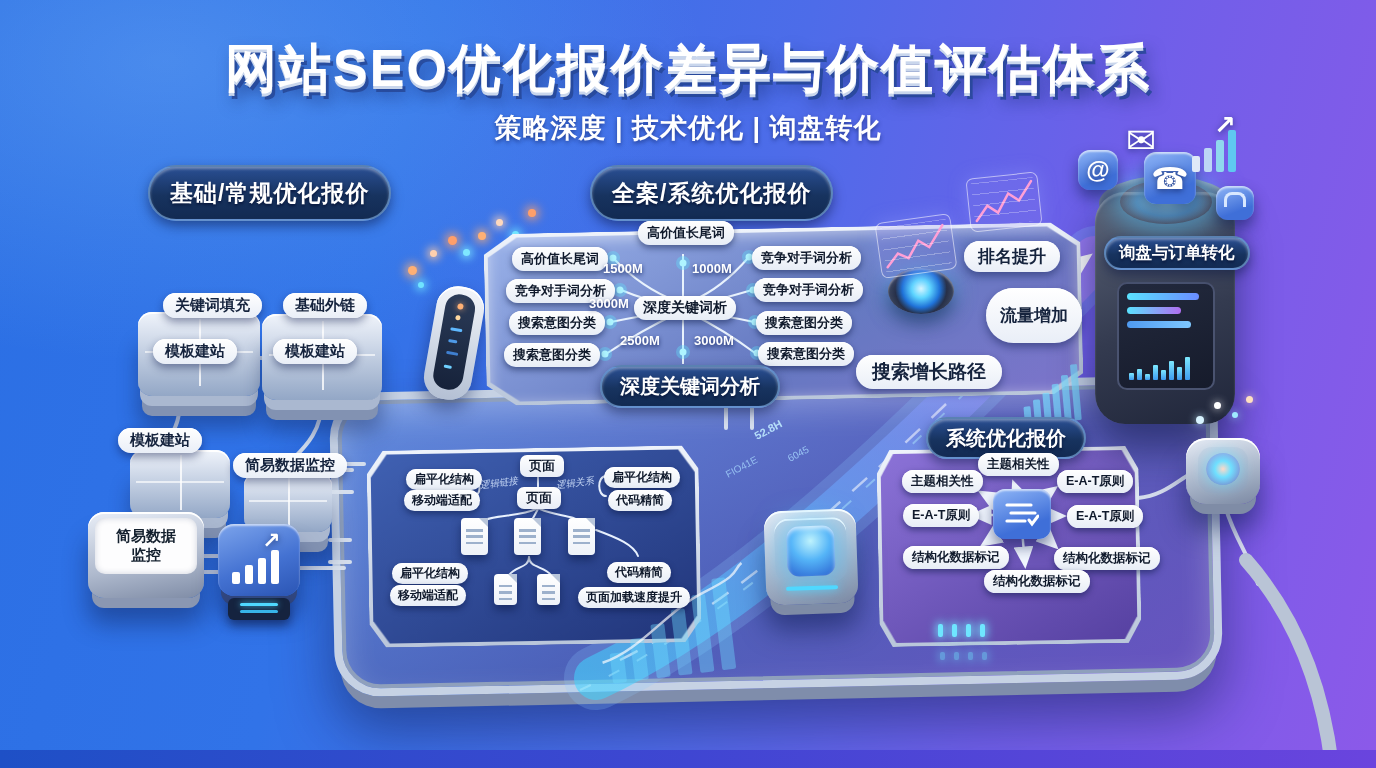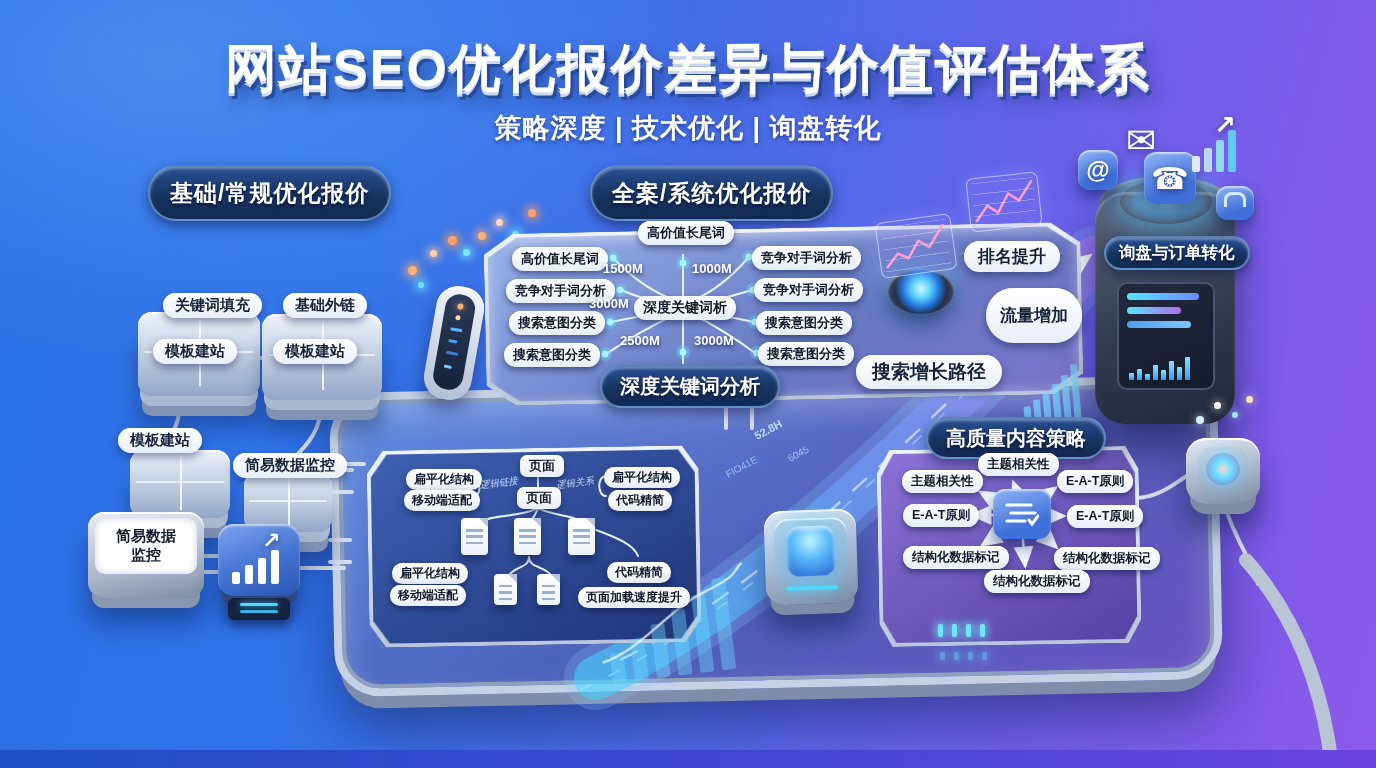--- a/index.html
+++ b/index.html
@@ -462,21 +462,21 @@
   <div class="abs tk-node" style="left:578px;top:587px;">页面加载速度提升</div>
   <div class="abs hint" style="left:480px;top:477px;">逻辑链接</div>
   <div class="abs hint" style="left:556px;top:477px;">逻辑关系</div>
 
   <div class="abs doc" style="left:461px;top:518px;width:27px;height:37px;"></div>
   <div class="abs doc" style="left:514px;top:518px;width:27px;height:37px;"></div>
   <div class="abs doc" style="left:568px;top:518px;width:27px;height:37px;"></div>
   <div class="abs doc" style="left:494px;top:574px;width:23px;height:31px;"></div>
   <div class="abs doc" style="left:537px;top:574px;width:23px;height:31px;"></div>
 
-  <div class="abs cap-dark sec-badge" style="left:926px;top:417px;height:30px;">高质量内容策略</div>
+  <div class="abs cap-dark sec-badge" style="left:926px;top:417px;height:30px;">系统优化报价</div>
   <div class="abs icon-tile" style="left:993px;top:489px;width:58px;height:50px;">
     <svg width="34" height="28" viewBox="0 0 34 28">
       <g stroke="#ffffff" stroke-width="3.2" stroke-linecap="round">
         <line x1="2" y1="5" x2="26" y2="5"></line>
           <line x1="6" y1="13" x2="30" y2="13"></line>
           <line x1="2" y1="21" x2="20" y2="21"></line>
       </g>
       <path d="M24,20 l3,4 l6,-8" stroke="#ffffff" stroke-width="3" fill="none" stroke-linecap="round"></path>
     </svg>
   </div>

